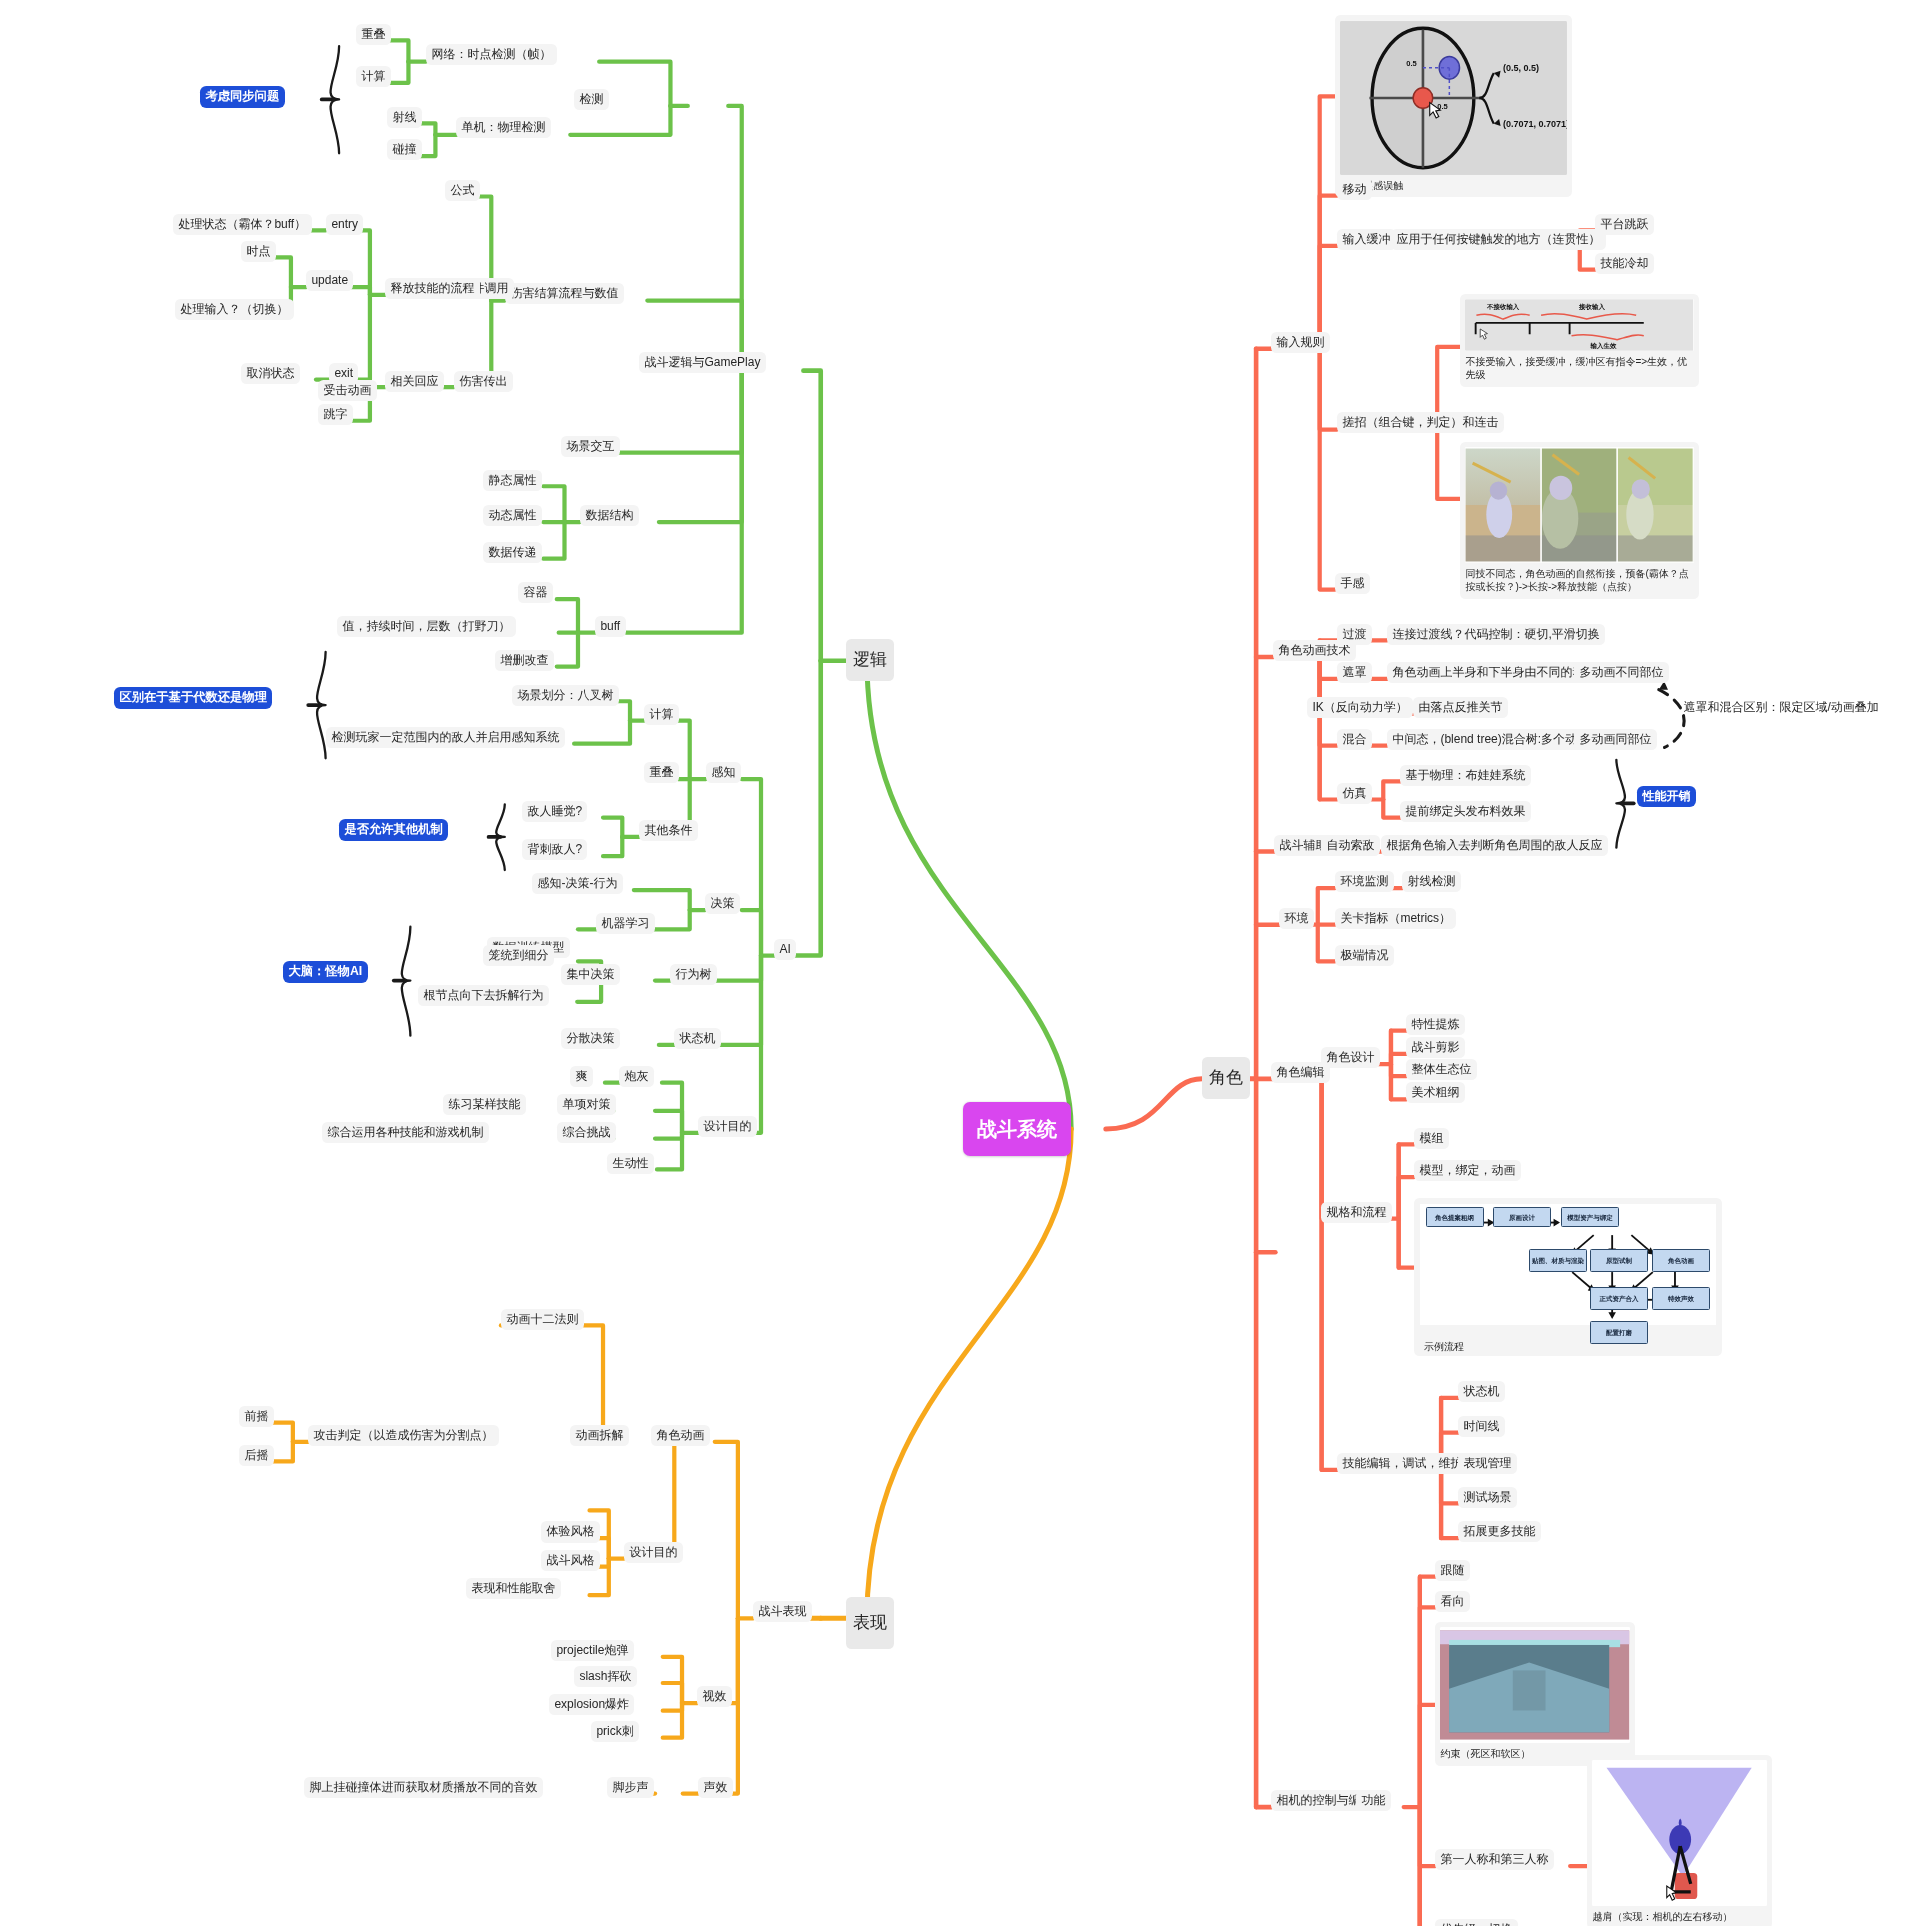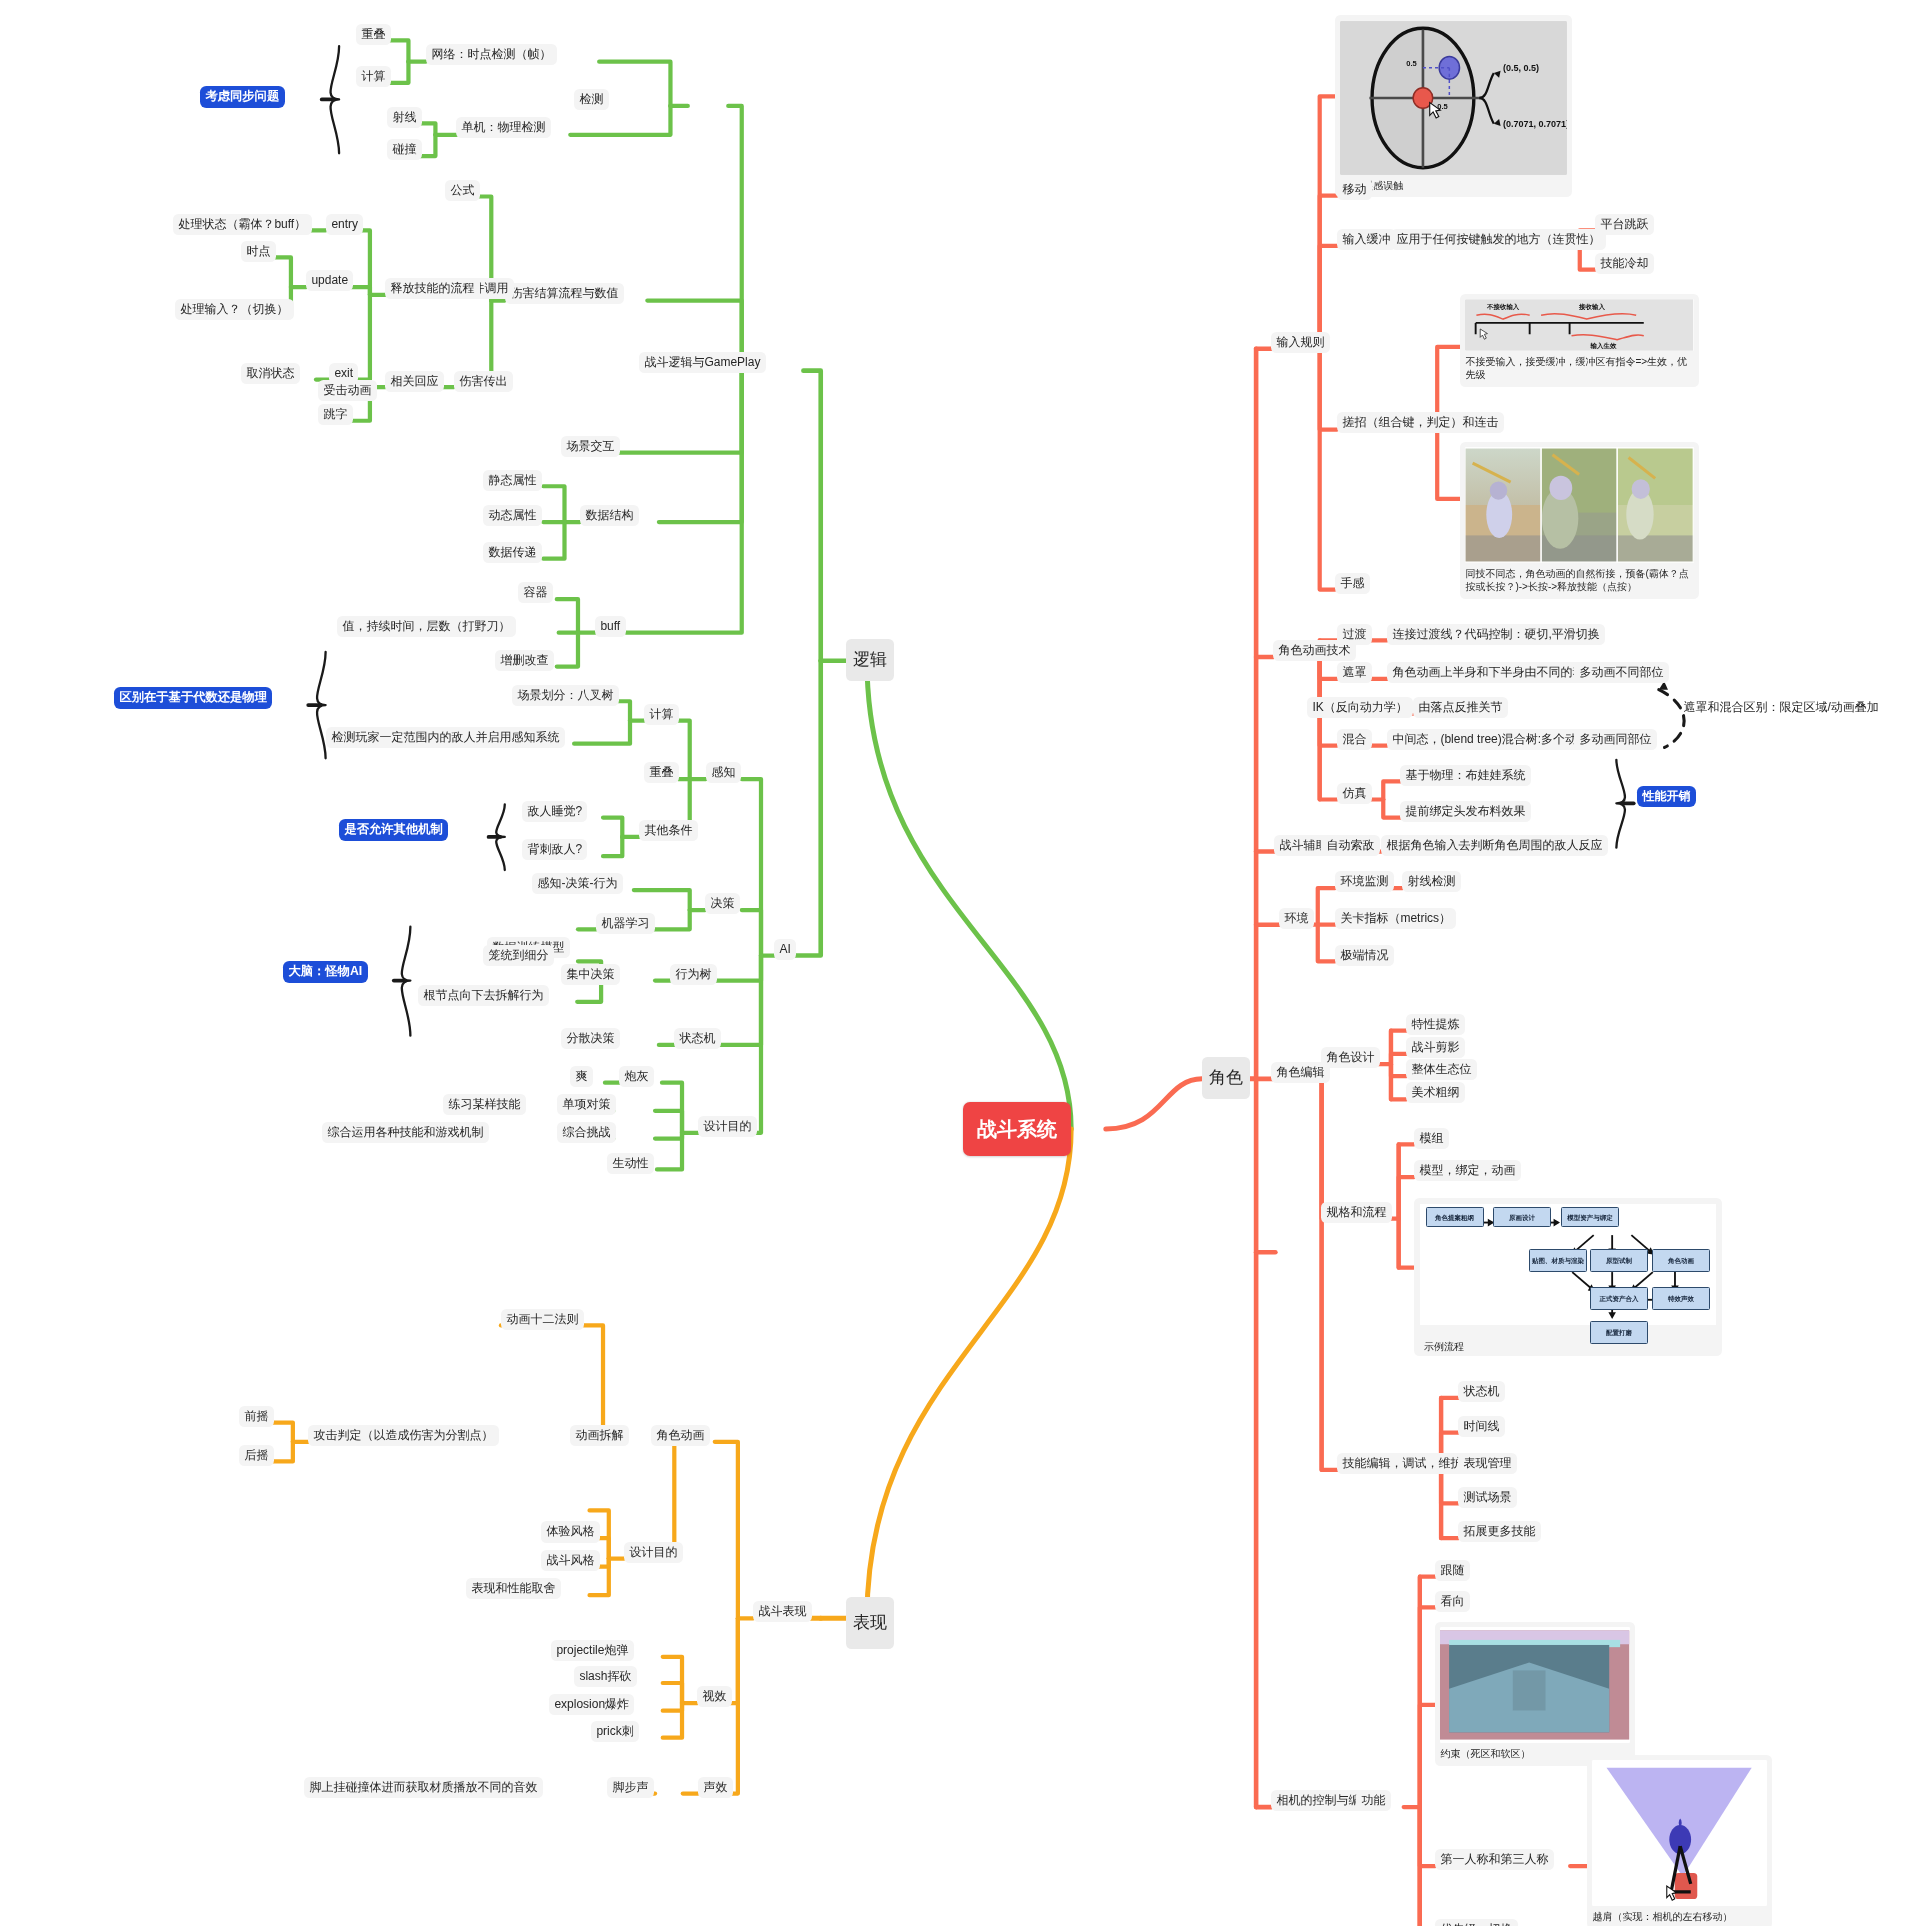--- a/index.html
+++ b/index.html
@@ -3,21 +3,21 @@
 <meta charset="utf-8">
 <style>
   html,body{margin:0;padding:0;background:#fff;}
   body{font-family:"Liberation Sans","DejaVu Sans",sans-serif;}
   #canvas{position:relative;width:1994px;height:2071px;background:#ffffff;overflow:hidden;}
   svg#links{position:absolute;left:0;top:0;width:1994px;height:2071px;pointer-events:none;}
 
   .node{position:absolute;box-sizing:border-box;display:flex;align-items:center;justify-content:center;
         background:#f4f4f4;border-radius:5.4px;color:#262626;line-height:1.25;
         padding:3.1px 5.4px;white-space:nowrap;}
-  .node.root{background:#ef4444;color:#fff;font-weight:bold;border-radius:7px;
+  .node.root{background:#d946ef;color:#fff;font-weight:bold;border-radius:7px;
         box-shadow:0 0.8px 2.3px rgba(0,0,0,.18);}
   .node.blue{background:#1d4ed8;color:#fff;font-weight:bold;border-radius:6.2px;}
   .node.l1{background:#e9e9e9;}
   .node.plain{background:transparent;}
 
   .card{position:absolute;background:#f4f4f4;border-radius:5.4px;box-sizing:border-box;
         padding:5.4px;display:flex;flex-direction:column;gap:3.9px;}
   .card .cap{font-size:10px;color:#262626;line-height:1.3;white-space:normal;}
   .thumb{background:#fff;border-radius:1.2px;overflow:hidden;position:relative;}
 

